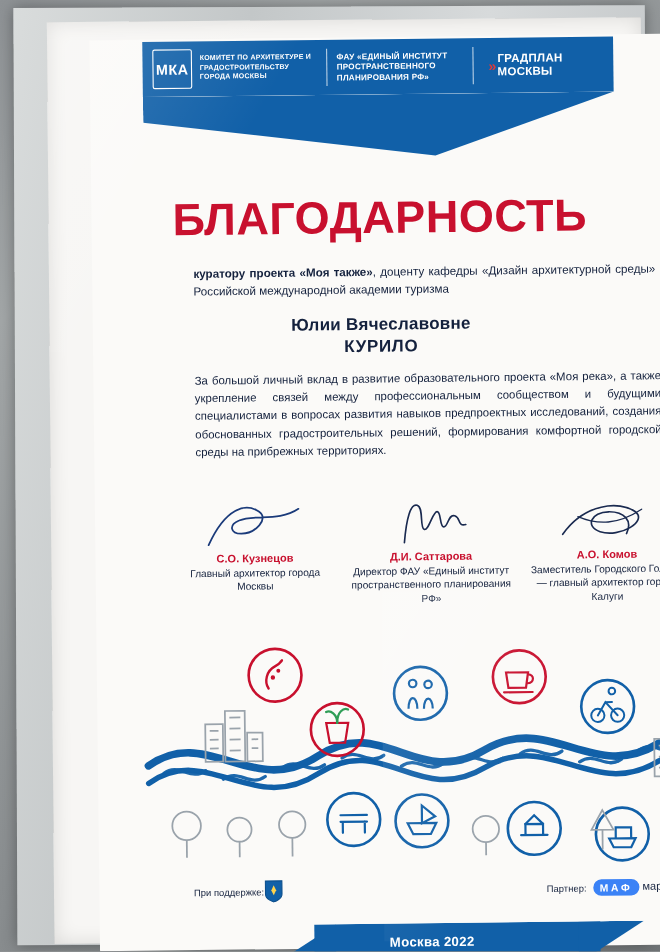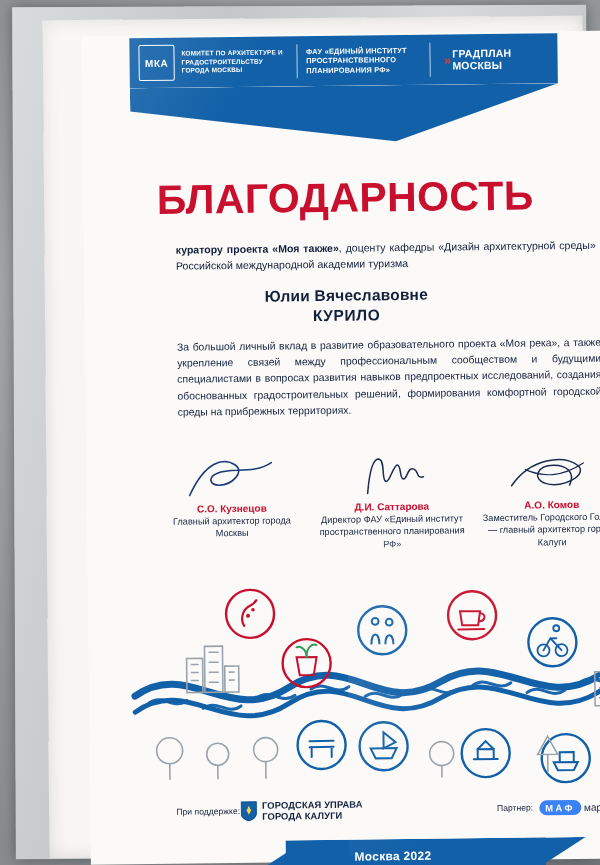--- a/index.html
+++ b/index.html
@@ -64,21 +64,21 @@
     overflow: hidden;
   }
   .banner-logo {
     width: 34px; height: 34px;
     margin: 0 7px 0 9px;
     border: 1.5px solid #ffffff;
     border-radius: 2px;
     display: flex;
     align-items: center;
     justify-content: center;
-    font-size: 10px;
+    font-size: 13px;
     font-weight: bold;
     letter-spacing: .5px;
     flex: none;
   }
   .banner-t1 {
     font-size: 6.4px;
     line-height: 8.6px;
     font-weight: bold;
     letter-spacing: .2px;
     width: 112px;
@@ -457,24 +457,20 @@
             </g>
           </svg>
         </div>
 
         <div class="footer">
           <span class="support-label">При поддержке:</span>
           <svg class="kaluga-shield" viewBox="0 0 17 21">
             <path d="M1 1 h15 v12 c0 5 -7.5 7 -7.5 7 C8.5 20 1 18 1 13 Z" fill="#1160a8" stroke="#0d4f8c" stroke-width="1"></path>
             <path d="M8.5 5 l2.2 4.6 l-2.2 4.4 l-2.2 -4.4 z" fill="#ffd34d"></path>
           </svg>
-          <span class="kaluga-text">
-            <span>ГОРОДСКАЯ УПРАВА</span><br>
-            <span>ГОРОДА КАЛУГИ</span>
-          </span>
           <span class="partner-label">Партнер:</span>
           <span class="maf">
             <span class="pill">МАФ</span>
             <span class="mk">маркет</span>
           </span>
         </div>
 
         <div class="bottombar">
           <div class="blue left-tail"></div>
           <div class="blue"></div>

